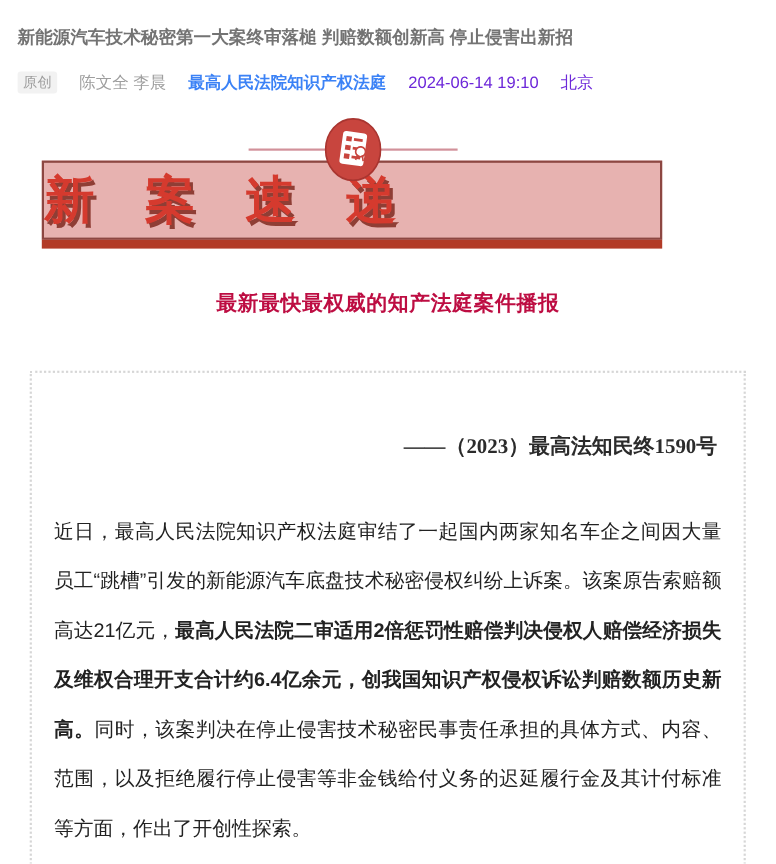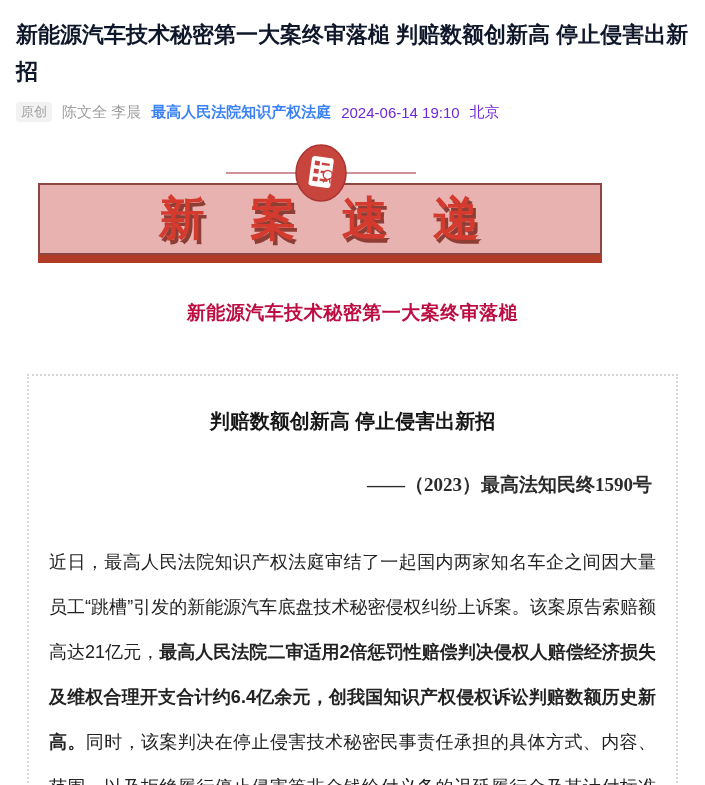--- a/index.html
+++ b/index.html
@@ -4,44 +4,44 @@
 <style>
   html,body{margin:0;padding:0;}
   body{
     width:705px;height:785px;overflow:hidden;background:#ffffff;
     font-family:"Liberation Sans","DejaVu Sans",sans-serif;
     color:#1a1a1a;position:relative;
   }
   .article{padding:0 16px;}
   
   .title{
-    font-size:22px;font-weight:700;line-height:37px;color:#0f172a;
+    font-size:16px;font-weight:700;line-height:37px;color:#737373;
     margin:16px 0 12px 0;
   }
   .meta{
-    display:flex;align-items:center;gap:10px;
+    display:flex;align-items:center;gap:20px;
     font-size:15px;color:#9e9e9e;white-space:nowrap;
   }
   .badge-original{
     background:#f2f2f2;color:#9e9e9e;font-size:13px;
     padding:2px 5px;border-radius:3px;line-height:16px;
   }
   .account-link{color:#3b82f6;font-weight:700;cursor:pointer;}
   .meta .dt{color:#6d28d9;}
   
   .banner{position:relative;height:126px;margin-top:22px;}
   .banner .hline{
     position:absolute;top:28px;height:2px;background:#d2919a;
   }
   .hline.left{left:210px;width:70px;}
   .hline.right{left:330px;width:70px;}
   .banner .plate{
     position:absolute;left:22px;top:39px;width:560px;height:68px;
     background:#e7b2b0;border:2px solid #8d4742;
-    display:flex;align-items:center;justify-content:center;
+    display:flex;align-items:center;justify-content:flex-start;
   }
   .plate .plate-text{
     font-family:"Liberation Serif","DejaVu Serif",serif;
     font-size:46px;font-weight:700;color:#d53a2e;
     word-spacing:30px;letter-spacing:2px;
     text-shadow:3px 4px 0 #8f3e35;
     white-space:nowrap;line-height:1;
   }
   .banner .plate-shadow{
     position:absolute;left:22px;top:111px;width:564px;height:8px;
@@ -107,21 +107,20 @@
           <rect x="25.5" y="26.5" width="8" height="2.5" fill="#c8453e"></rect>
           <rect x="18.5" y="33.5" width="5" height="4.5" fill="#c8453e"></rect>
           <rect x="25.5" y="34.5" width="8" height="2.5" fill="#c8453e"></rect>
           <circle cx="33" cy="30" r="4.5" fill="#ffffff" stroke="#c8453e" stroke-width="1.5"></circle>
           <path d="M31 33 L29.5 38 M35 33 L36.5 38" stroke="#c8453e" stroke-width="1.5" fill="none"></path>
         </g>
       </svg>
     </span>
   </div>
 
-  <div class="subtitle">新能源汽车技术秘密第一大案终审落槌</div>
+  <div class="subtitle">最新最快最权威的知产法庭案件播报</div>
 
   <div class="case-card">
-    <p class="case-title">判赔数额创新高 停止侵害出新招</p>
     <div class="case-number">——（2023）最高法知民终1590号</div>
     <p class="case-body"><span>近日，最高人民法院知识产权法庭审结了一起国内两家知名车企之间因大量员工“跳槽”引发的新能源汽车底盘技术秘密侵权纠纷上诉案。该案原告索赔额高达21亿元，</span><b>最高人民法院二审适用2倍惩罚性赔偿判决侵权人赔偿经济损失及维权合理开支合计约6.4亿余元，创我国知识产权侵权诉讼判赔数额历史新高。</b><span>同时，该案判决在停止侵害技术秘密民事责任承担的具体方式、内容、范围，以及拒绝履行停止侵害等非金钱给付义务的迟延履行金及其计付标准等方面，作出了开创性探索。</span></p>
   </div>
 
 </div>
 
 </body></html>

